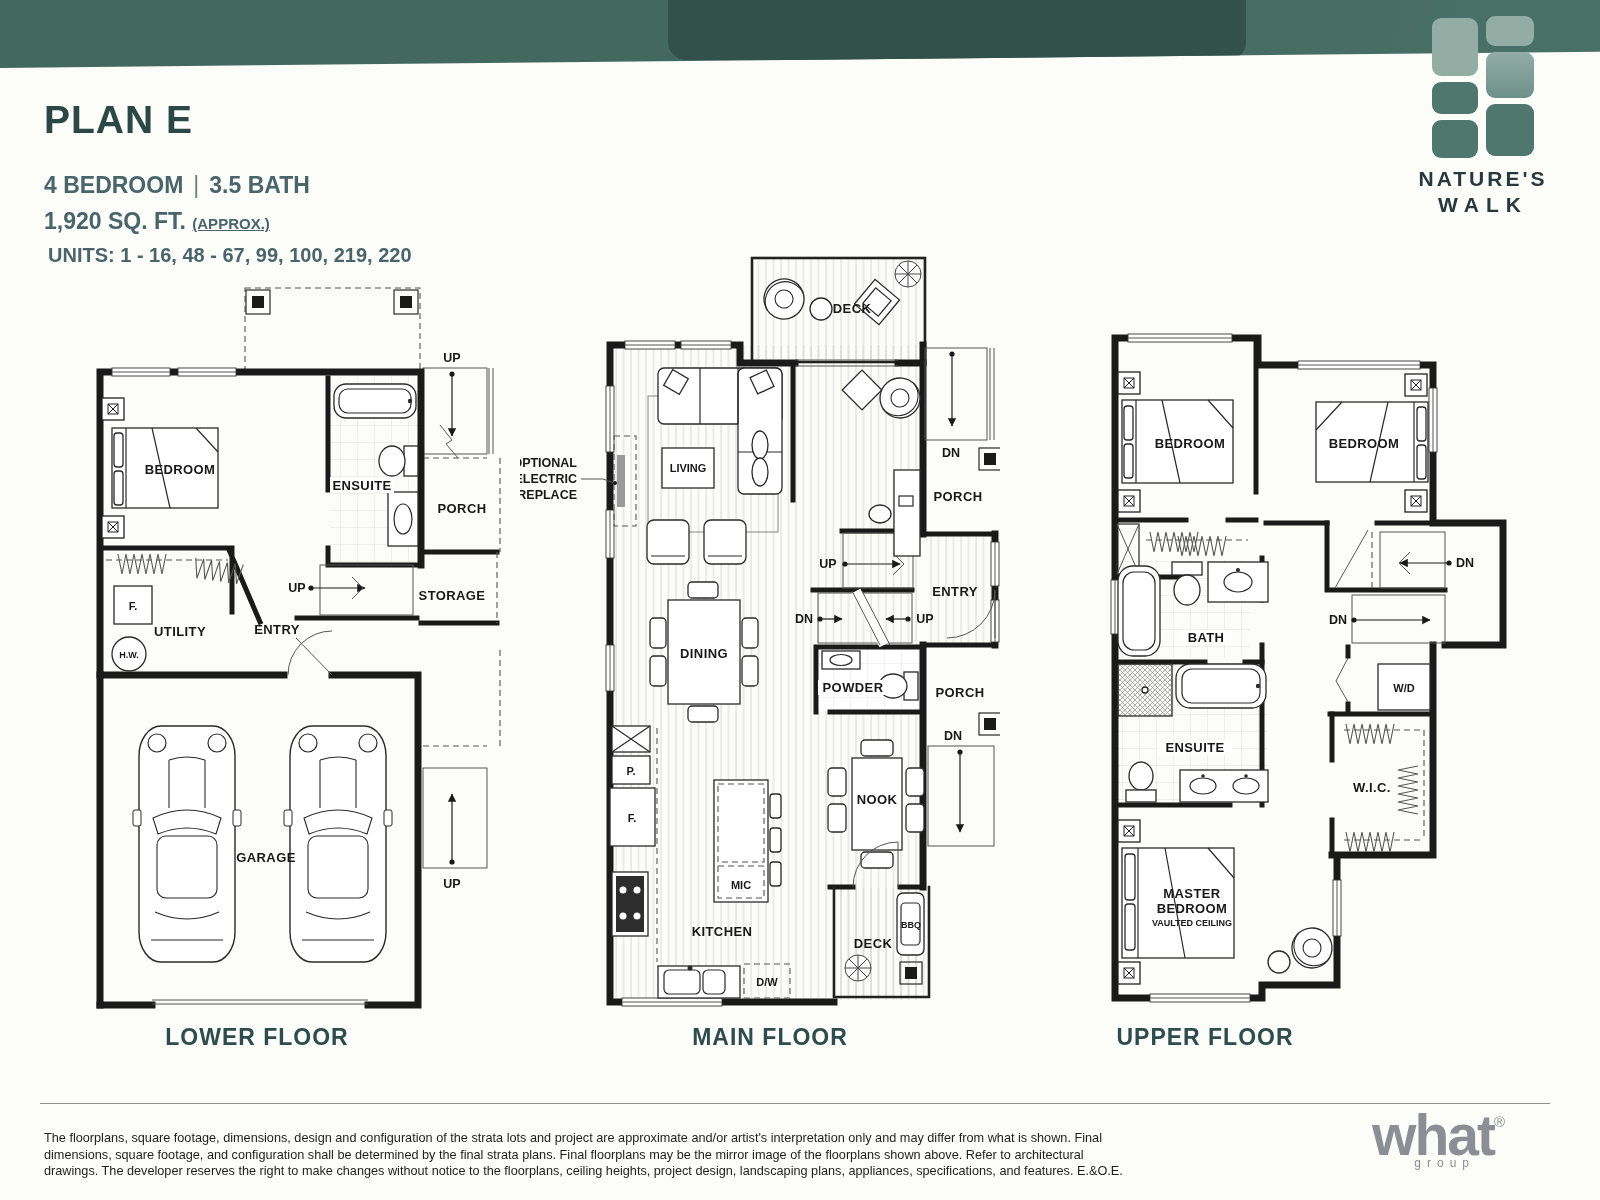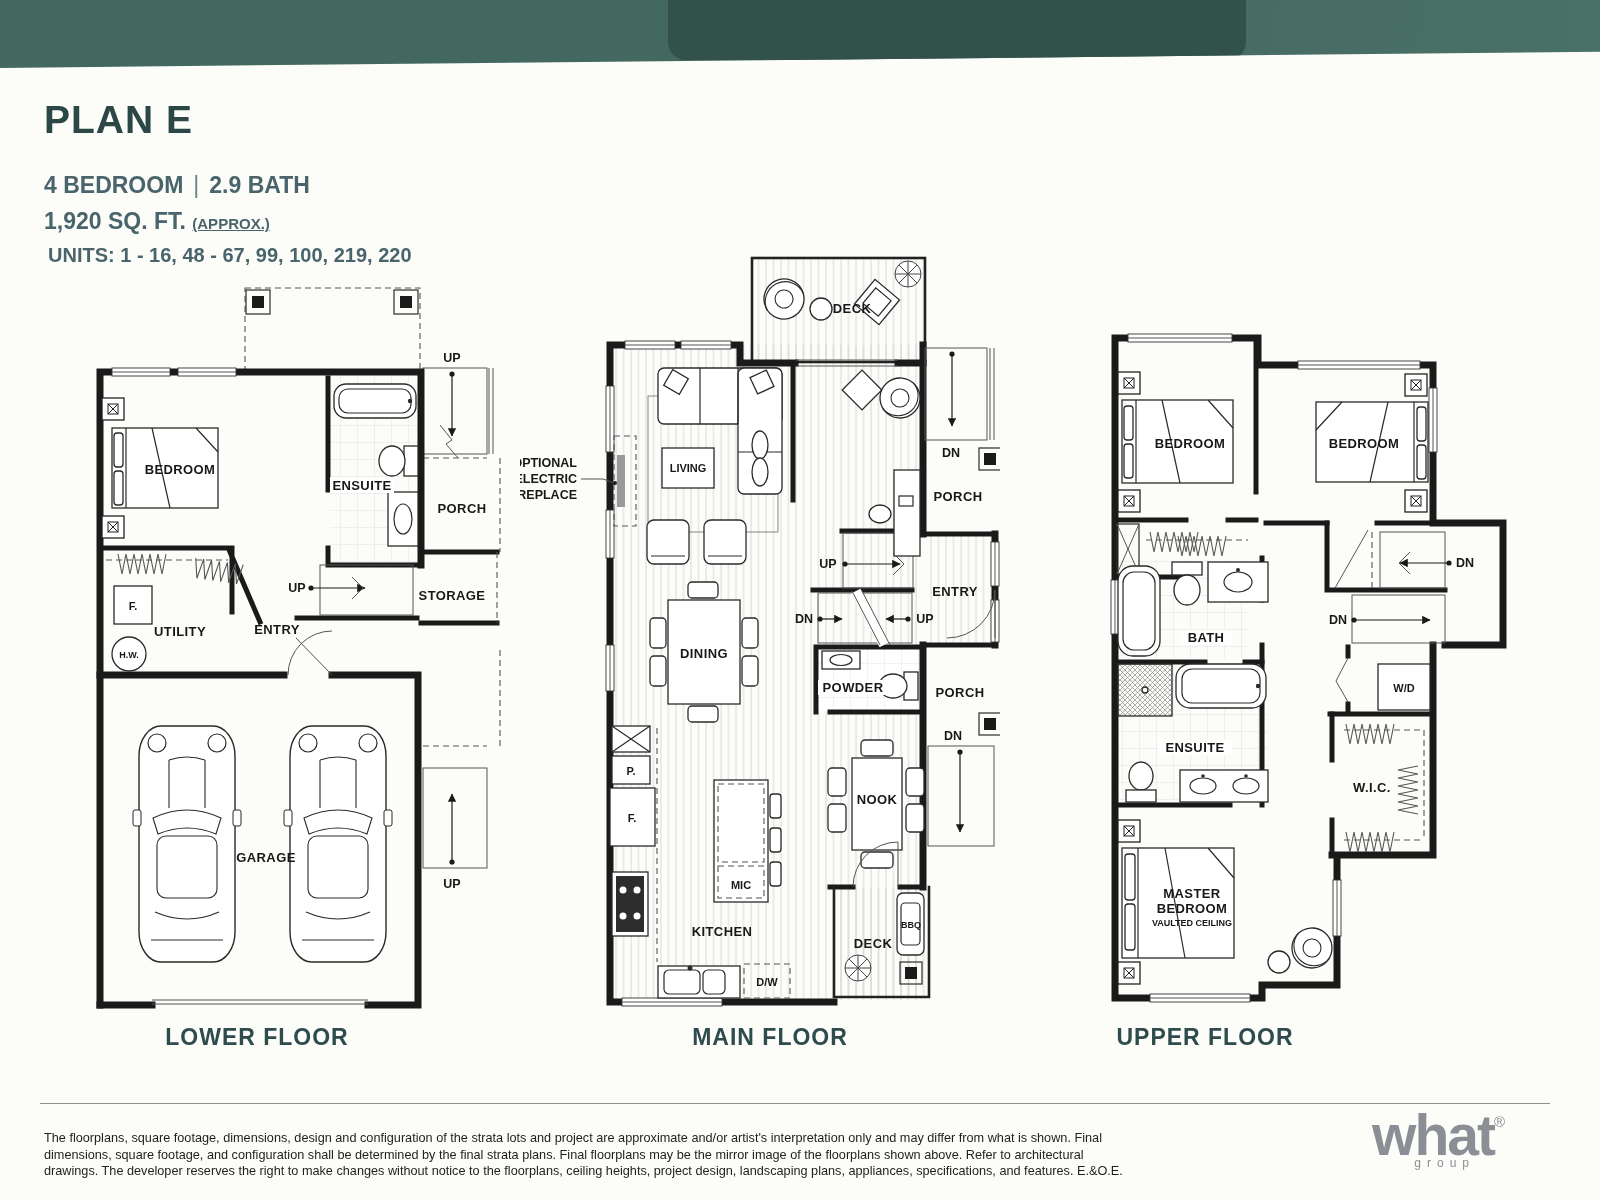--- a/index.html
+++ b/index.html
@@ -54,25 +54,37 @@
 </style>
 </head>
 <body>
 
 <div class="page">
 
   <div class="banner">
     <div class="banner-dark"></div>
   </div>
 
+  <div class="logo">
+    <div class="sq" style="left:39px;top:4px;width:46px;height:58px;background:var(--logo-light,#93ada5);"></div>
+    <div class="sq" style="left:93px;top:2px;width:48px;height:30px;background:var(--logo-light,#93ada5);"></div>
+    <div class="sq" style="left:93px;top:38px;width:48px;height:46px;background:linear-gradient(180deg,var(--logo-light,#93ada5),var(--logo-mid,#6d908a));"></div>
+    <div class="sq" style="left:39px;top:68px;width:46px;height:32px;background:var(--logo-dark,#4f776d);"></div>
+    <div class="sq" style="left:39px;top:106px;width:46px;height:38px;background:var(--logo-dark,#4f776d);"></div>
+    <div class="sq" style="left:93px;top:90px;width:48px;height:52px;background:var(--logo-dark,#4f776d);"></div>
+    <div class="logo-name">
+      <div>NATURE'S</div>
+      <div class="l2">WALK</div>
+    </div>
+  </div>
 
   <div class="titleblock">
     <div class="plan-title">PLAN E</div>
     <div class="spec">
-      <span>4 BEDROOM</span><span class="sep">|</span><span>2.9 BATH</span>
+      <span>4 BEDROOM</span><span class="sep">|</span><span>3.5 BATH</span>
     </div>
     <div class="area">
       <span>1,920 SQ. FT.</span>
       <span class="note">(APPROX.)</span>
     </div>
     <div class="units">UNITS: 1 - 16, 48 - 67, 99, 100, 219, 220</div>
   </div>
 
   <svg width="0" height="0" style="position:absolute" aria-hidden="true">
     <defs>

